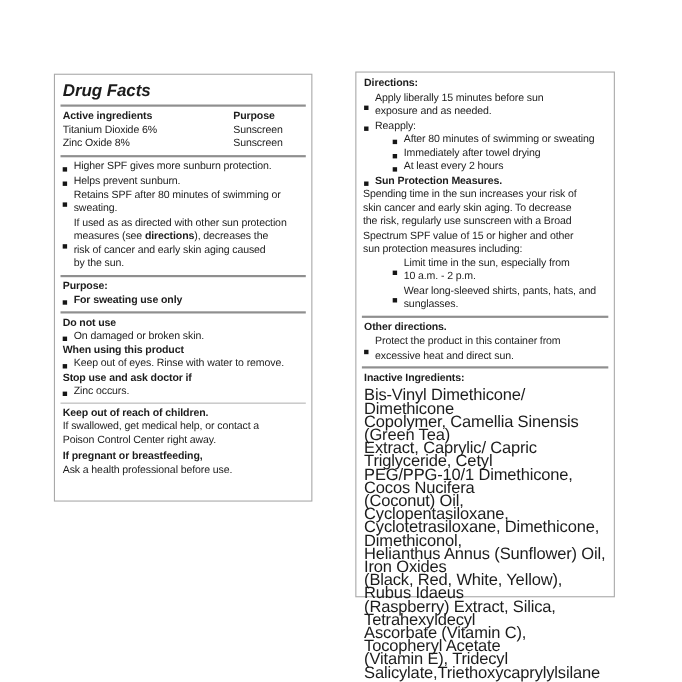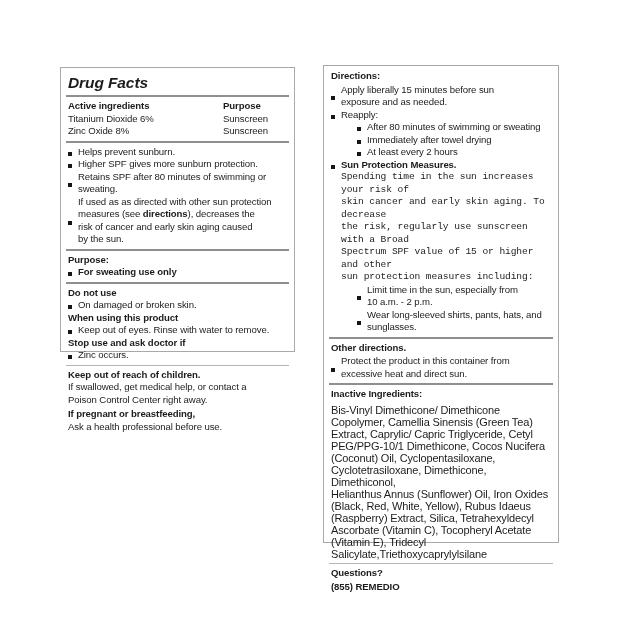--- a/index.html
+++ b/index.html
@@ -1,37 +1,37 @@
 <!DOCTYPE html>
 <html><head>
 <meta charset="utf-8">
 <style>
   html,body{margin:0;padding:0;background:#ffffff;}
   .stage{position:relative;width:620px;height:620px;background:#ffffff;overflow:hidden;
          font-family:"Liberation Sans","DejaVu Sans",sans-serif;color:#1c1c1c;
          font-size:9.6px;line-height:12.5px;letter-spacing:-0.1px;}
   .box{position:absolute;background:#ffffff;border:1px solid #a9a9a9;padding:4px 5px;box-sizing:border-box;}
-  .box-left{left:60px;top:67px;width:235px;height:285px;}
+  .box-left{left:49px;top:67px;width:235px;height:389px;}
   .box-right{left:323px;top:65px;width:236px;height:478px;}
   .title{font-size:15.5px;line-height:19px;font-weight:bold;font-style:italic;margin:1px 0 3px 2px;}
   .rule{border-top:2px solid #8f8f8f;margin:3px 0;}
   .rule-lite{border-top:1px solid #b5b5b5;margin:3px 0;}
   .h-bi{font-weight:bold;}
   .h-b{font-weight:bold;}
   .cols{display:flex;margin:0 2px;}
   .cols .c1{flex:1;}
   .cols .c2{width:64px;}
   .li{display:flex;padding-left:2px;margin:0;align-items:center;}
   .li .sq{flex:0 0 4px;width:4px;height:4px;background:#161616;margin:4px 6px 0 0;}
   .li.sub{margin-left:26px;}
   .t{flex:1;white-space:pre-line;}
-  .ind{margin-left:12px;white-space:pre-line;font-family:Liberation Mono, monospace;}
+  .ind{margin-left:1px;white-space:pre-line;}
   .plain{white-space:pre-line;margin-left:2px;}
   .hpad{margin-left:2px;}
-  .ing{font-size:11px;line-height:12px;letter-spacing:-0.15px;}
+  .ing{font-size:15px;line-height:12px;letter-spacing:-0.15px;}
   .mt1{margin-top:1px;} .mt2{margin-top:2px;} .mt3{margin-top:3px;}
 </style>
 </head>
 <body>
 
 <div class="stage">
 
   <section class="box box-left">
     <div class="title">Drug Facts</div>
     <div class="rule"></div>
@@ -43,27 +43,27 @@
     <div class="cols">
       <span class="c1">Titanium Dioxide 6%</span>
       <span class="c2">Sunscreen</span>
     </div>
     <div class="cols">
       <span class="c1">Zinc Oxide 8%</span>
       <span class="c2">Sunscreen</span>
     </div>
 
     <div class="rule"></div>
+    <div class="li">
+      <span class="sq"></span>
+      <div class="t">Higher SPF gives more sunburn protection.</div>
+    </div>
     <div class="li mt1">
       <span class="sq"></span>
       <div class="t">Helps prevent sunburn.</div>
-    </div>
-    <div class="li">
-      <span class="sq"></span>
-      <div class="t">Higher SPF gives more sunburn protection.</div>
     </div>
     <div class="li">
       <span class="sq"></span>
       <div class="t">Retains SPF after 80 minutes of swimming or
 sweating.</div>
     </div>
     <div class="li">
       <span class="sq"></span>
       <div class="t"><span>If used as as directed with other sun protection
 measures (see </span><b>directions</b><span>), decreases the

